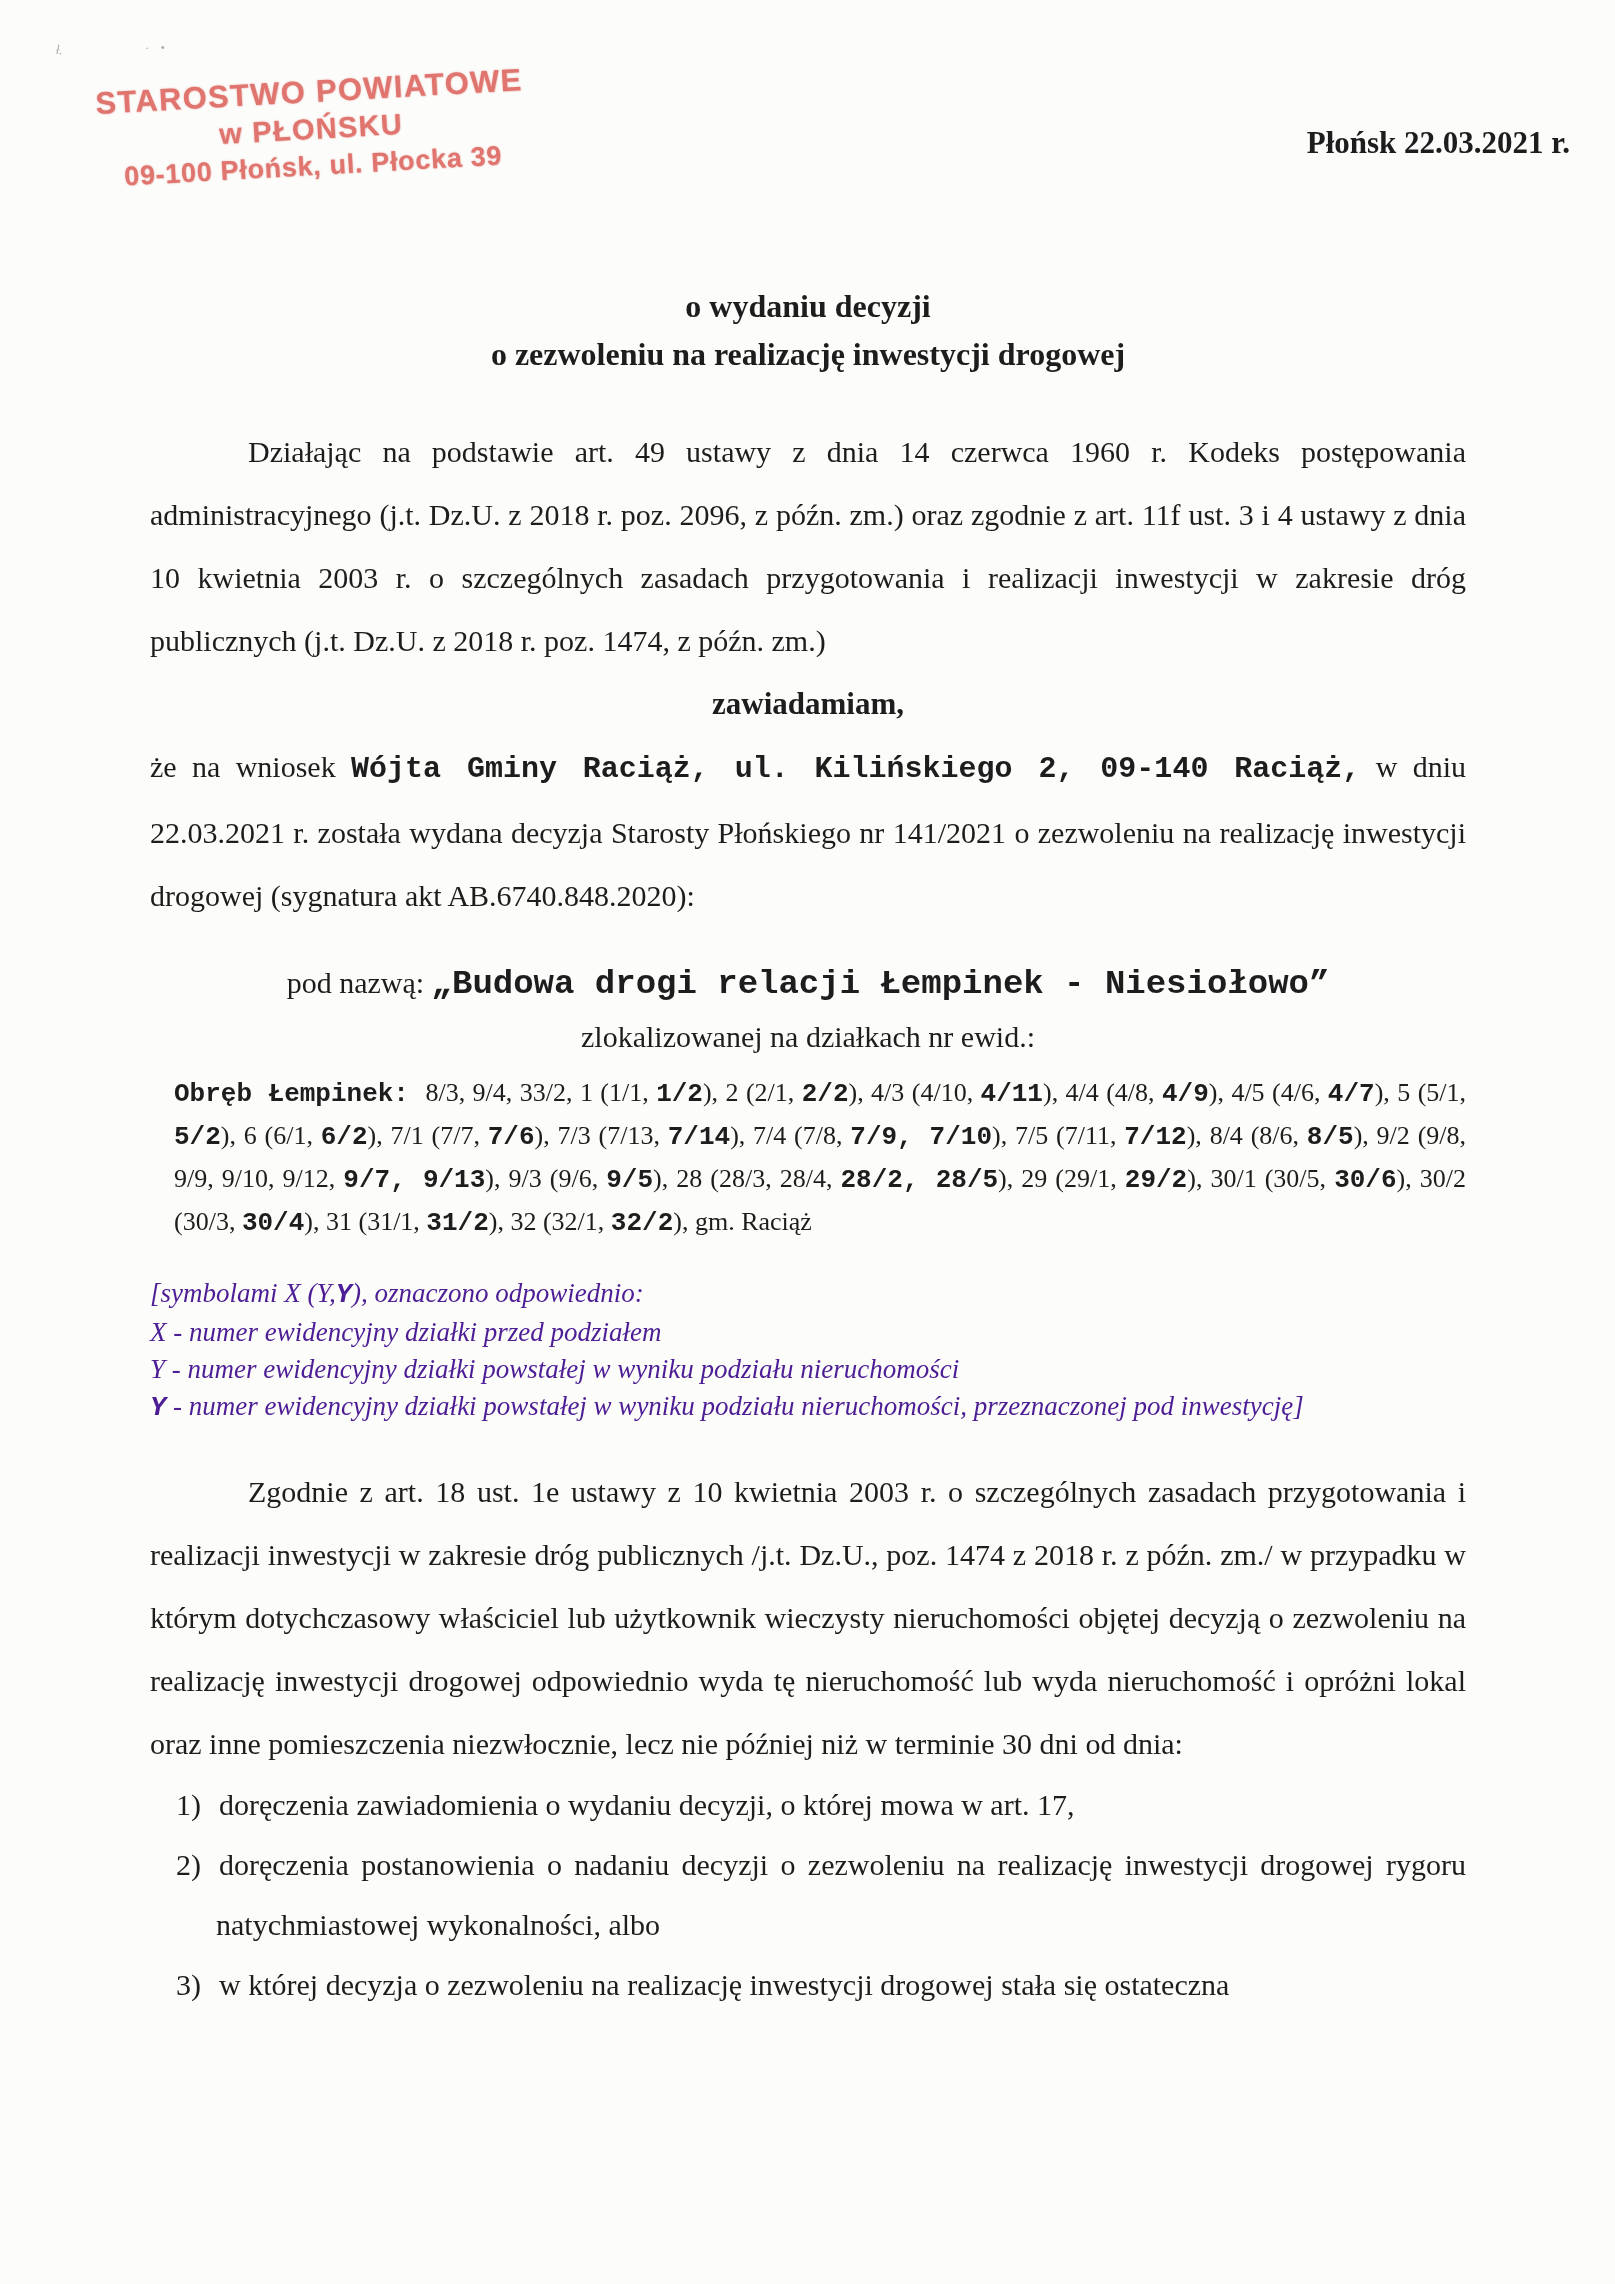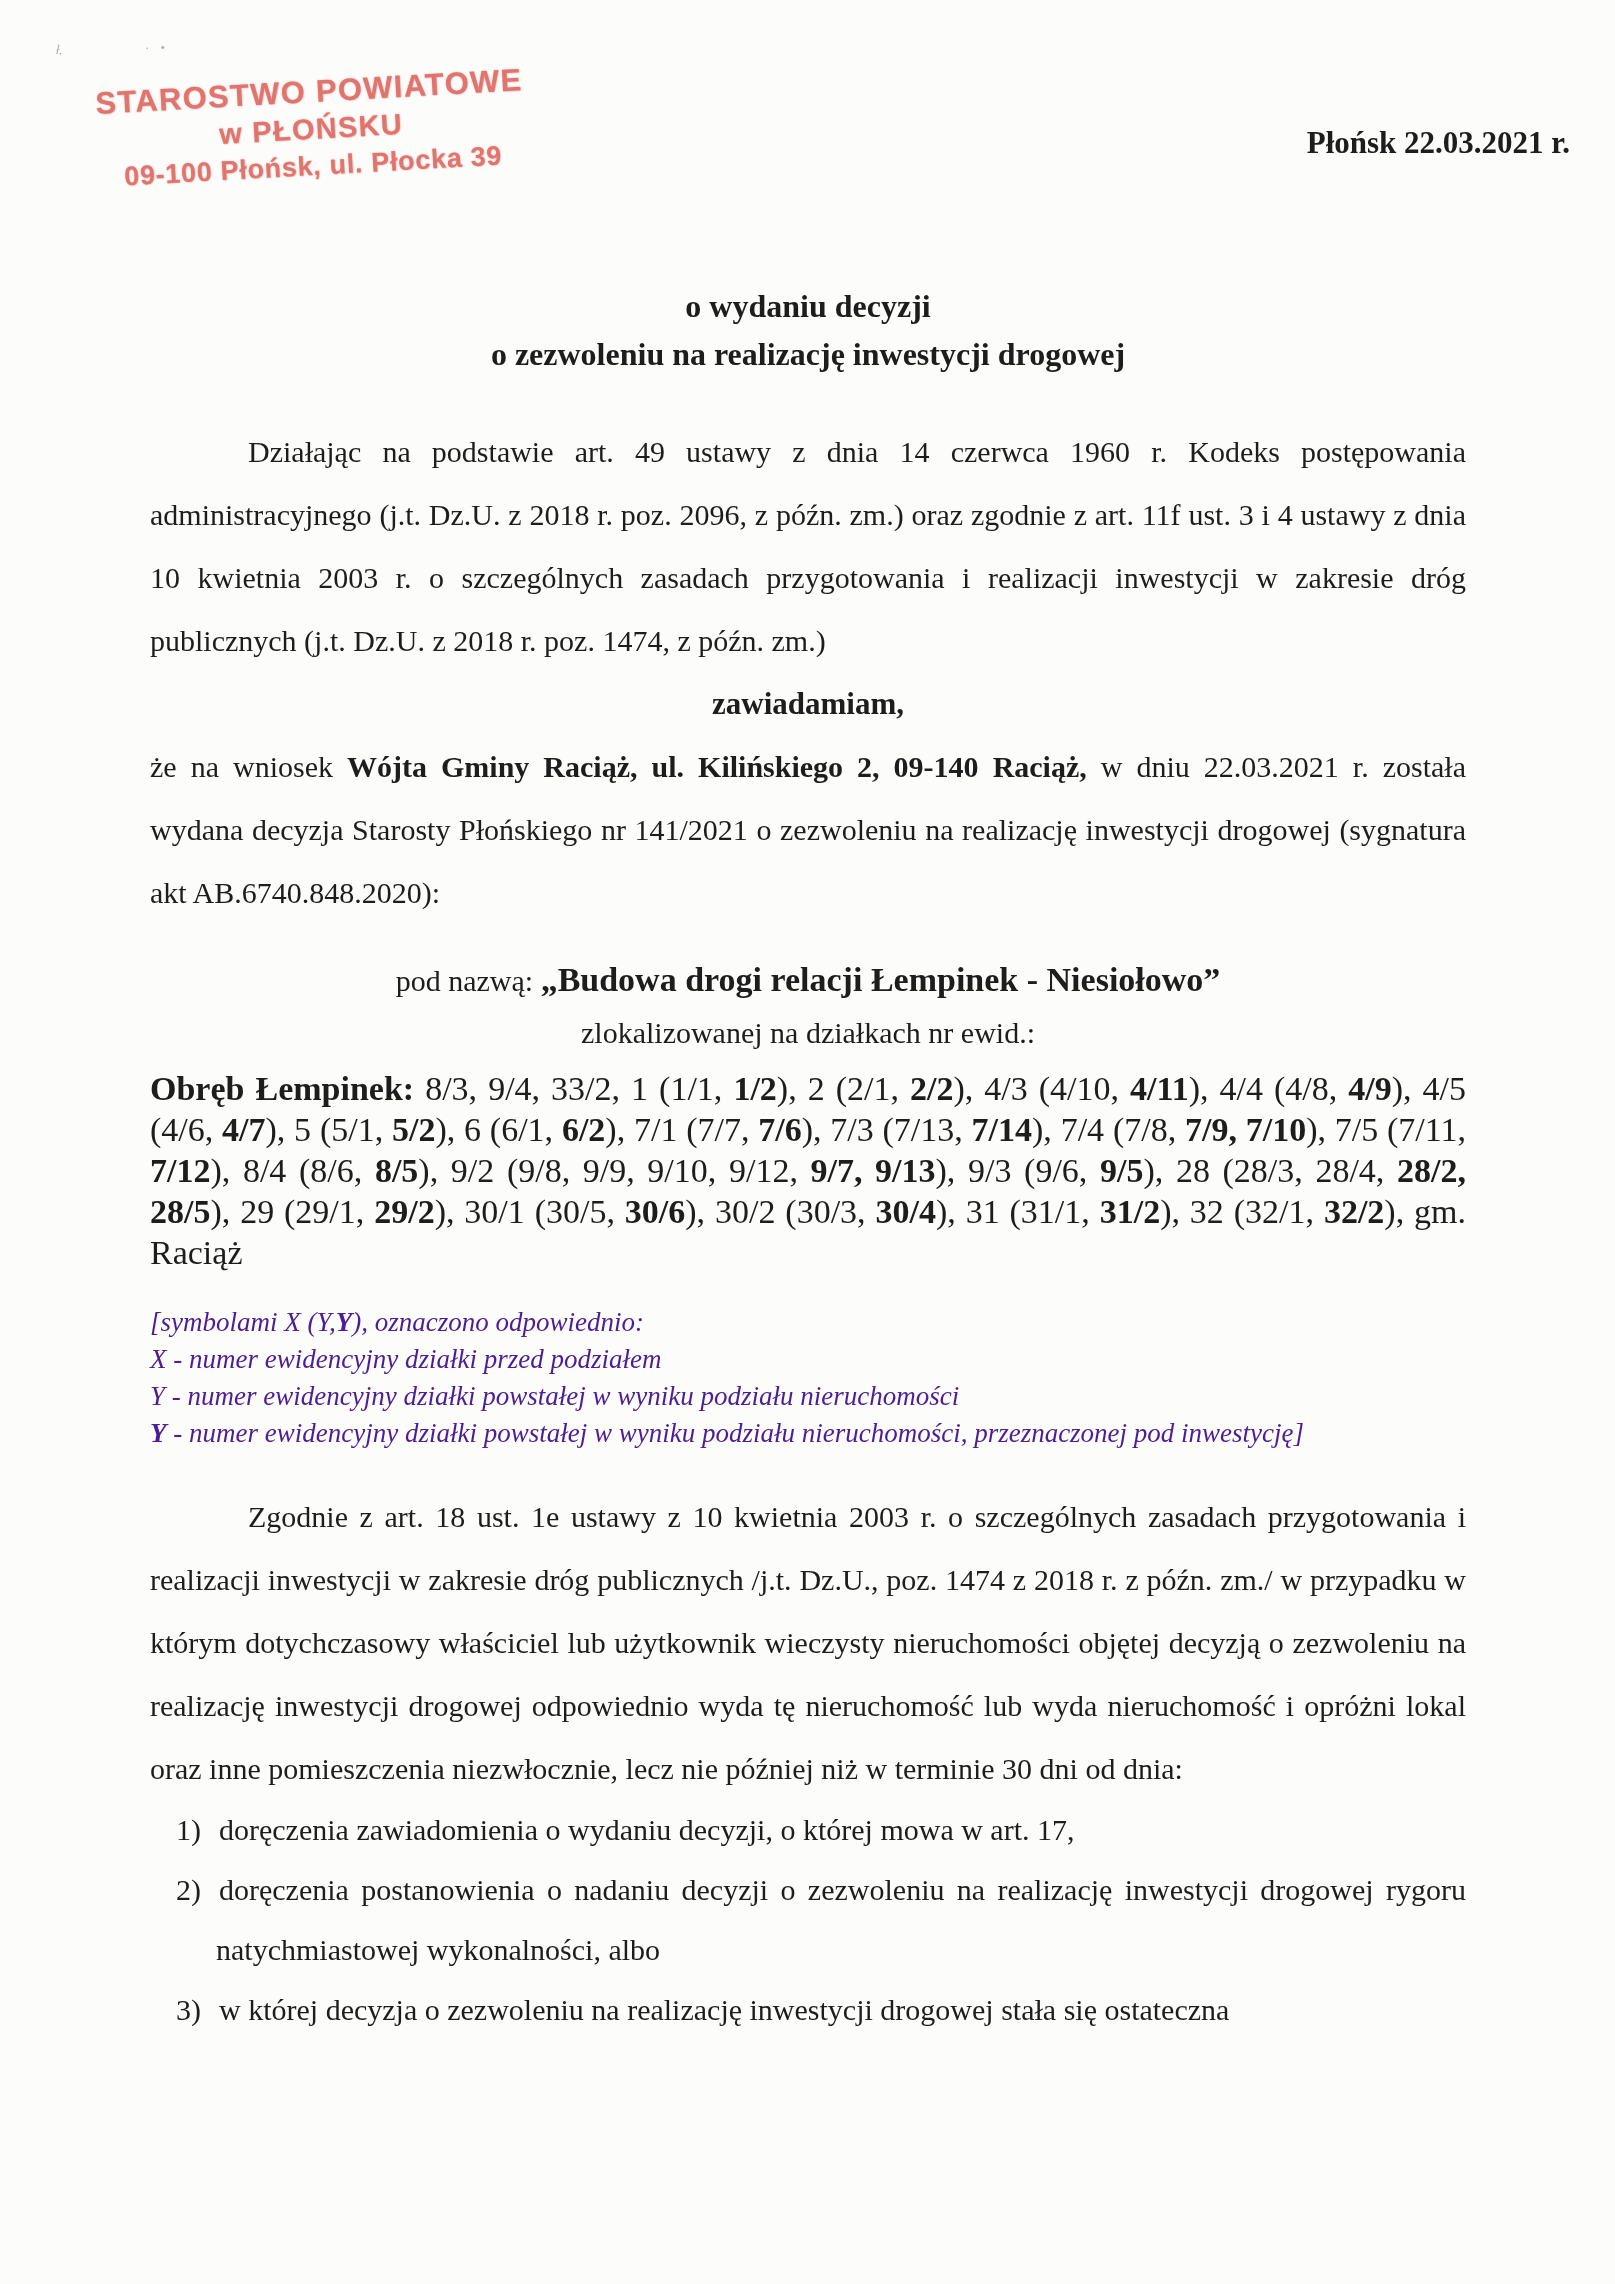--- a/index.html
+++ b/index.html
@@ -45,30 +45,30 @@
     font-size:30px;line-height:63px;
     text-align:justify;
   }
   .para.indent{text-indent:98px;}
   .first-para{margin-top:42px;}
   .notice-word{text-align:center;font-weight:bold;font-size:31px;line-height:63px;}
   .pod-nazwa{text-align:center;font-size:30px;line-height:65px;margin-top:23px;}
   .pod-nazwa .b{font-size:34px;}
   .located-line{text-align:center;font-size:30px;line-height:39px;}
   .parcels{
-    margin-top:15.6px;font-size:34px;line-height:41px;text-align:justify;
+    margin-top:15.6px;font-size:26px;line-height:41px;text-align:justify;margin-left:24px;
   }
   .legend{
     margin-top:31px;font-style:italic;font-size:27px;line-height:37px;
     color:#4c1d95;
   }
   .legend p{text-align:left;}
   .legend .legend-wrap{text-align:justify;padding-left:65px;text-indent:-65px;}
   .after-legend{margin-top:33px;}
-  .b{font-weight:bold;}
+  .b{font-weight:bold;font-family:Liberation Mono, monospace;}
   
   .num-list{margin:0;padding:0;list-style:none;font-size:30px;line-height:60px;}
   .num-list li{
     padding-left:66px;text-indent:-40px;text-align:justify;
   }
   .num-list .marker{margin-right:18px;}
 </style>
 </head>
 <body>
 

